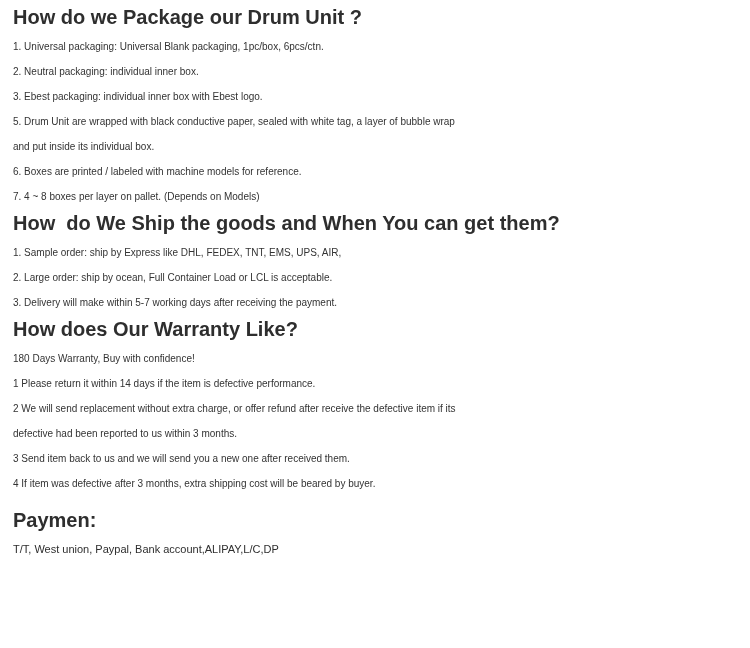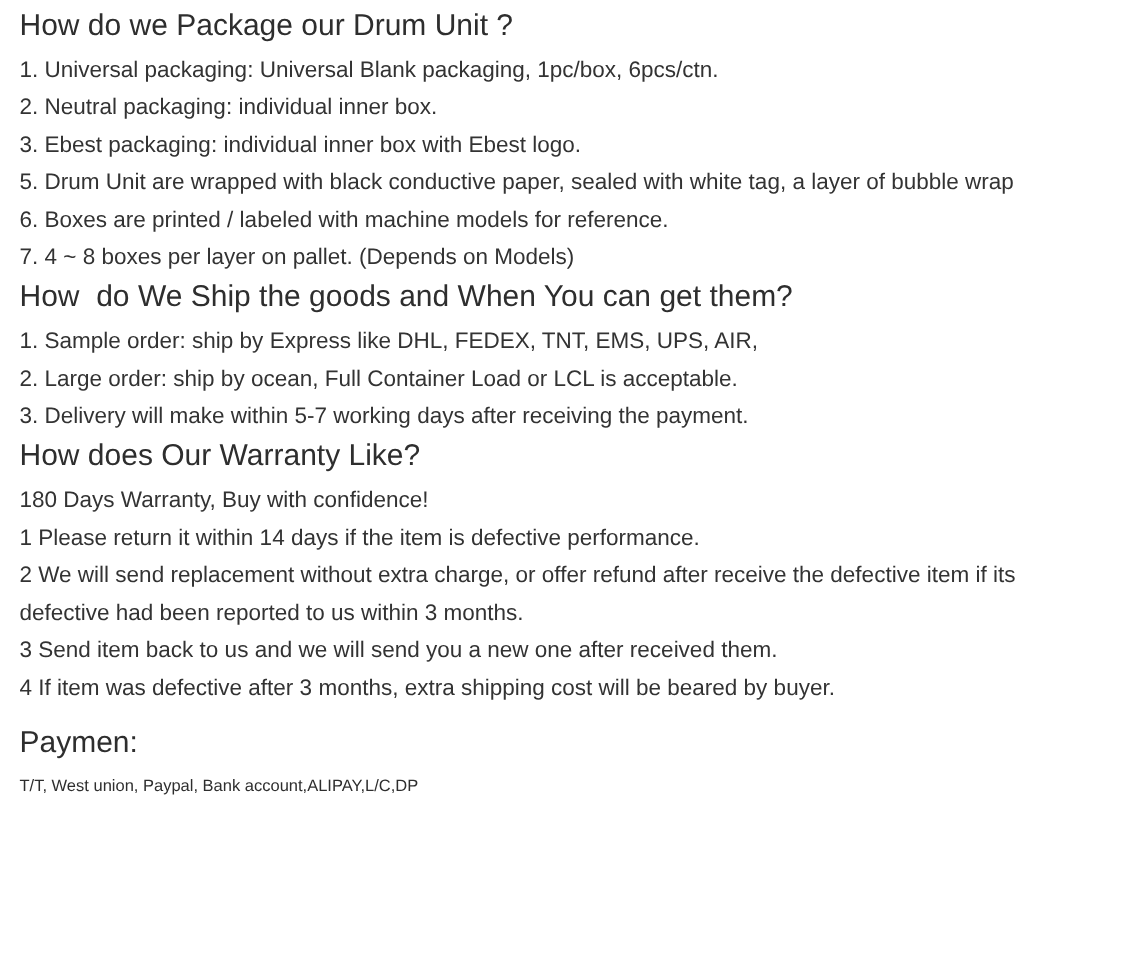--- a/index.html
+++ b/index.html
@@ -13,27 +13,27 @@
     height: 648px;
     background: #ffffff;
     padding: 3px 12px 0 13px;
     overflow: hidden;
     color: #333333;
   }
   .section { }
   .section-heading {
     font-size: 20px;
     line-height: 28px;
-    font-weight: 400;
+    font-weight: 700;
     color: #2e2e2e;
     white-space: pre-wrap;
     margin-bottom: 3px;
   }
   .text-line {
-    font-size: 15px;
+    font-size: 10px;
     line-height: 25px;
     color: #333333;
     white-space: pre-wrap;
   }
   .section-shipping { }
   .section-warranty { }
   .section-payment  { margin-top: 10px; }
   .section-payment .text-line {
     font-size: 11px;
     line-height: 24px;
@@ -44,20 +44,21 @@
 <body>
 
 <div class="page">
 
   <div class="section section-packaging">
     <div class="section-heading">How do we Package our Drum Unit ?</div>
     <div class="text-line">1. Universal packaging: Universal Blank packaging, 1pc/box, 6pcs/ctn.</div>
     <div class="text-line">2. Neutral packaging: individual inner box.</div>
     <div class="text-line">3. Ebest packaging: individual inner box with Ebest logo.</div>
     <div class="text-line">5. Drum Unit are wrapped with black conductive paper, sealed with white tag, a layer of bubble wrap</div>
+    <div class="text-line">and put inside its individual box.</div>
     <div class="text-line">6. Boxes are printed / labeled with machine models for reference.</div>
     <div class="text-line">7. 4 ~ 8 boxes per layer on pallet. (Depends on Models)</div>
   </div>
 
   <div class="section section-shipping">
     <div class="section-heading">How  do We Ship the goods and When You can get them?</div>
     <div class="text-line">1. Sample order: ship by Express like DHL, FEDEX, TNT, EMS, UPS, AIR,</div>
     <div class="text-line">2. Large order: ship by ocean, Full Container Load or LCL is acceptable.</div>
     <div class="text-line">3. Delivery will make within 5-7 working days after receiving the payment.</div>
   </div>

